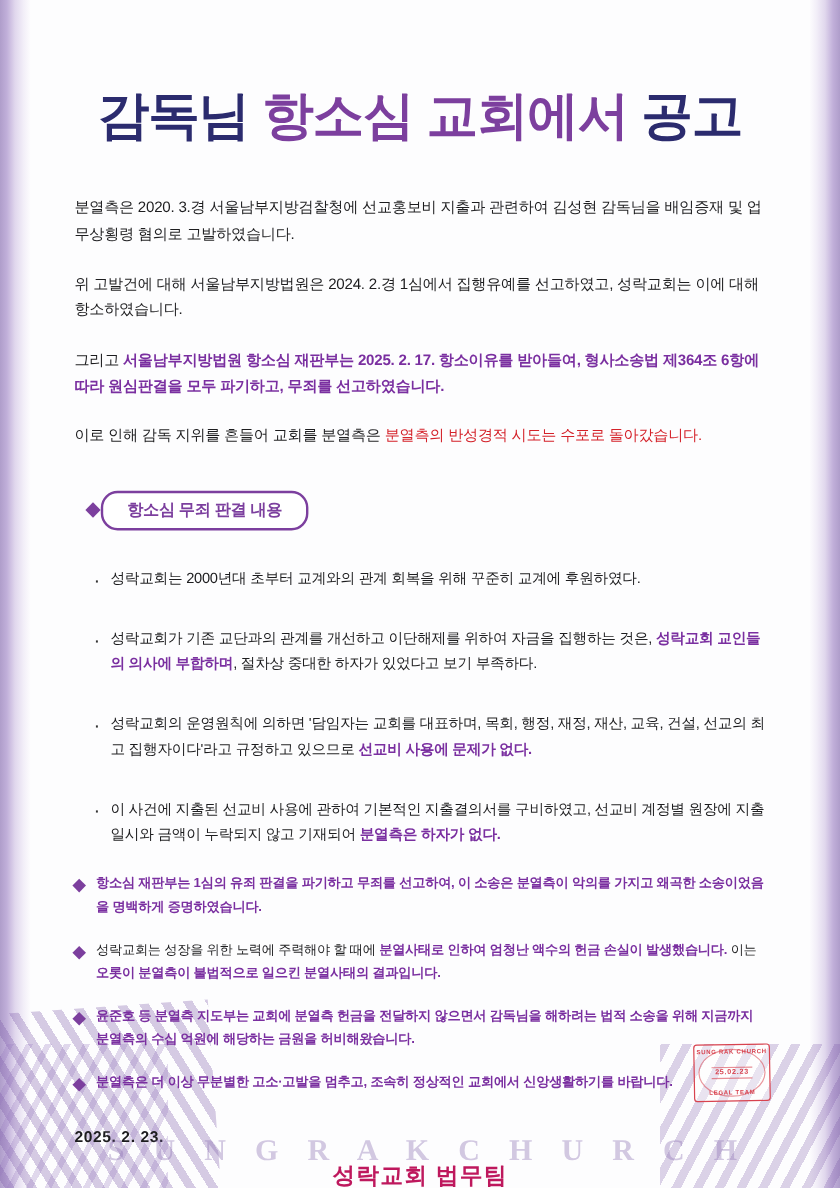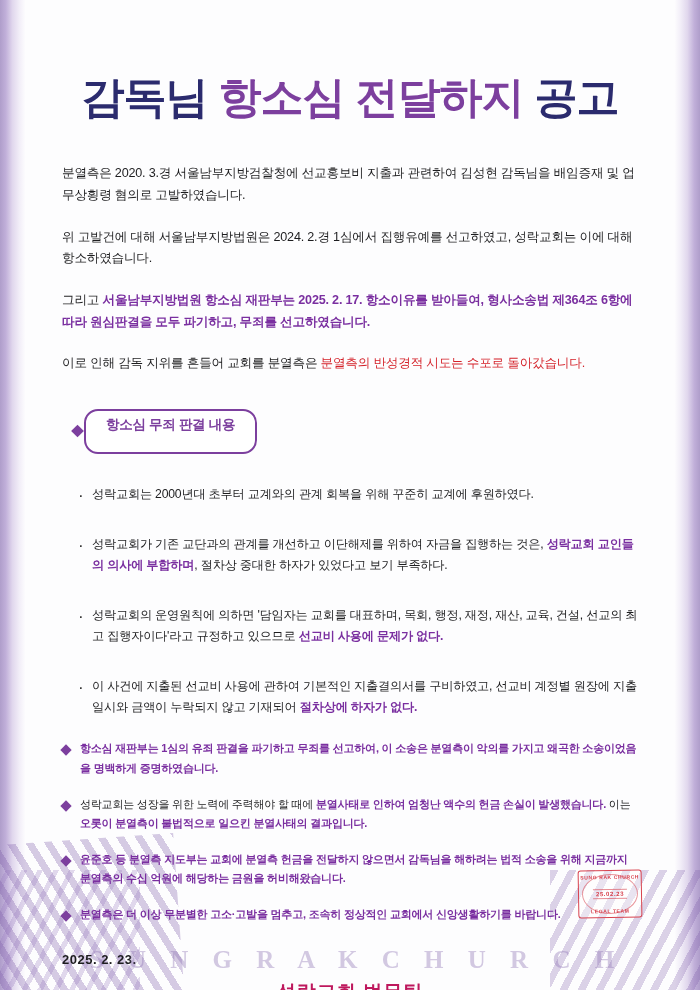--- a/index.html
+++ b/index.html
@@ -123,21 +123,21 @@
 
   
   .section-head {
     margin-top: 34px;
     display: flex;
     align-items: center;
   }
   .pill {
     border: 2px solid #7c3f9e;
     border-radius: 14px;
-    padding: 5px 20px 18px;
+    padding: 5px 20px 6px;
     font-size: 13.5px;
     font-weight: 800;
     color: #7c3f9e;
     letter-spacing: -0.3px;
     background: #ffffff;
     position: relative;
     margin-left: 22px;
     text-align: center;
   }
   .pill::before {
@@ -253,21 +253,21 @@
 <div class="page">
   <div class="edge-left"></div>
   <div class="edge-right"></div>
   <div class="corner-bl"></div>
   <div class="corner-bl2"></div>
   <div class="corner-br"></div>
 
   <div class="content">
 
     <div class="title">
-      <span class="p1">감독님</span><span class="sp"></span><span class="p2">항소심 전달하지</span><span class="sp"></span><span class="p3">공고</span>
+      <span class="p1">감독님</span><span class="sp"></span><span class="p2">항소심 교회에서</span><span class="sp"></span><span class="p3">공고</span>
     </div>
     <div class="title-rule"></div>
 
     <p class="para first">
       <span>분열측은 2020. 3.경 서울남부지방검찰청에 선교홍보비 지출과 관련하여 김성현  감독님을 배임증재 및 업무상횡령 혐의로 고발하였습니다.</span>
     </p>
 
     <p class="para">
       <span>위 고발건에 대해 서울남부지방법원은 2024. 2.경 1심에서 집행유예를 선고하였고, 성락교회는 이에 대해 항소하였습니다.</span>
     </p>
@@ -281,21 +281,21 @@
     </p>
 
     <div class="section-head">
       <div class="pill">항소심 무죄 판결 내용</div>
     </div>
 
     <ul class="judgment-list">
         <li><span>성락교회는 2000년대 초부터 교계와의 관계 회복을 위해 꾸준히 교계에 후원하였다.</span></li>
         <li><span>성락교회가 기존 교단과의 관계를 개선하고 이단해제를 위하여 자금을 집행하는 것은, </span><span class="hl-purple">성락교회 교인들의 의사에 부합하며</span><span>, 절차상 중대한 하자가 있었다고 보기 부족하다.</span></li>
         <li><span>성락교회의 운영원칙에 의하면 '담임자는 교회를 대표하며, 목회, 행정, 재정, 재산, 교육, 건설, 선교의 최고 집행자이다'라고 규정하고 있으므로 </span><span class="hl-purple">선교비 사용에 문제가 없다.</span></li>
-        <li><span>이 사건에 지출된 선교비 사용에 관하여 기본적인 지출결의서를 구비하였고, 선교비 계정별 원장에 지출일시와 금액이 누락되지 않고 기재되어 </span><span class="hl-purple">절차상에 하자가 없다.</span></li>
+        <li><span>이 사건에 지출된 선교비 사용에 관하여 기본적인 지출결의서를 구비하였고, 선교비 계정별 원장에 지출일시와 금액이 누락되지 않고 기재되어 </span><span class="hl-purple">분열측은 하자가 없다.</span></li>
       </ul>
 
     <ul class="concl-list">
         <li><span class="dia"></span><span class="hl-purple">항소심 재판부는 1심의 유죄 판결을 파기하고 무죄를 선고하여, 이 소송은 </span><span class="hl-purple">분열측이 악의를 가지고 왜곡한 소송이었음을 명백하게 증명하였습니다.</span></li>
         <li><span class="dia"></span><span>성락교회는 성장을 위한 노력에 주력해야 할 때에 </span><span class="hl-purple">분열사태로 인하여 엄청난 액수의 헌금 손실이 발생했습니다.</span><span> 이는 </span><span class="hl-purple">오롯이 분열측이 불법적으로 일으킨 분열사태의 결과입니다.</span></li>
         <li><span class="dia"></span><span class="hl-purple">윤준호 등 분열측 지도부는 교회에 분열측 헌금을 전달하지 않으면서 감독님을 해하려는 법적 소송을 위해 지금까지 분열측의 수십 억원에 해당하는 금원을 허비해왔습니다.</span></li>
         <li><span class="dia"></span><span class="hl-purple">분열측은 더 이상 무분별한 고소·고발을 멈추고, 조속히 정상적인 교회에서 신앙생활하기를 바랍니다.</span></li>
       </ul>
 
     <div class="sign-date">2025. 2. 23.</div>

